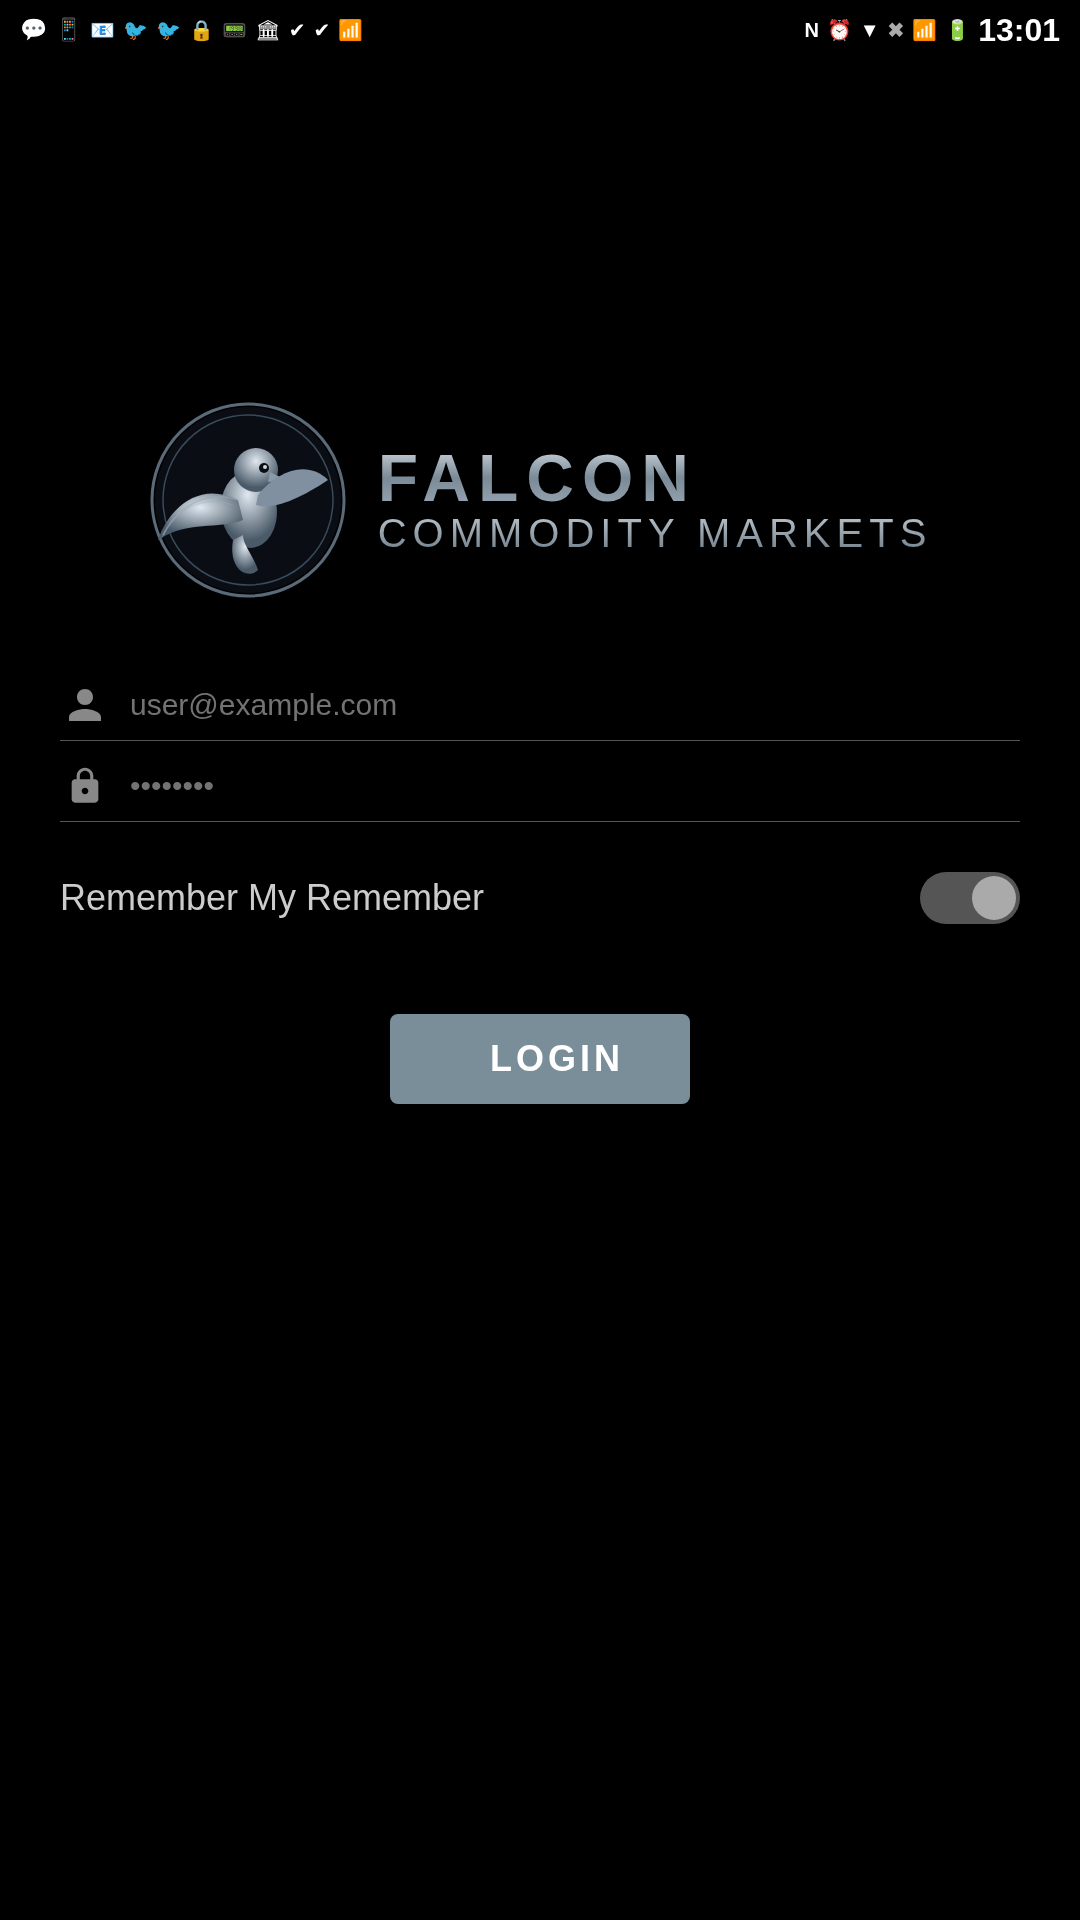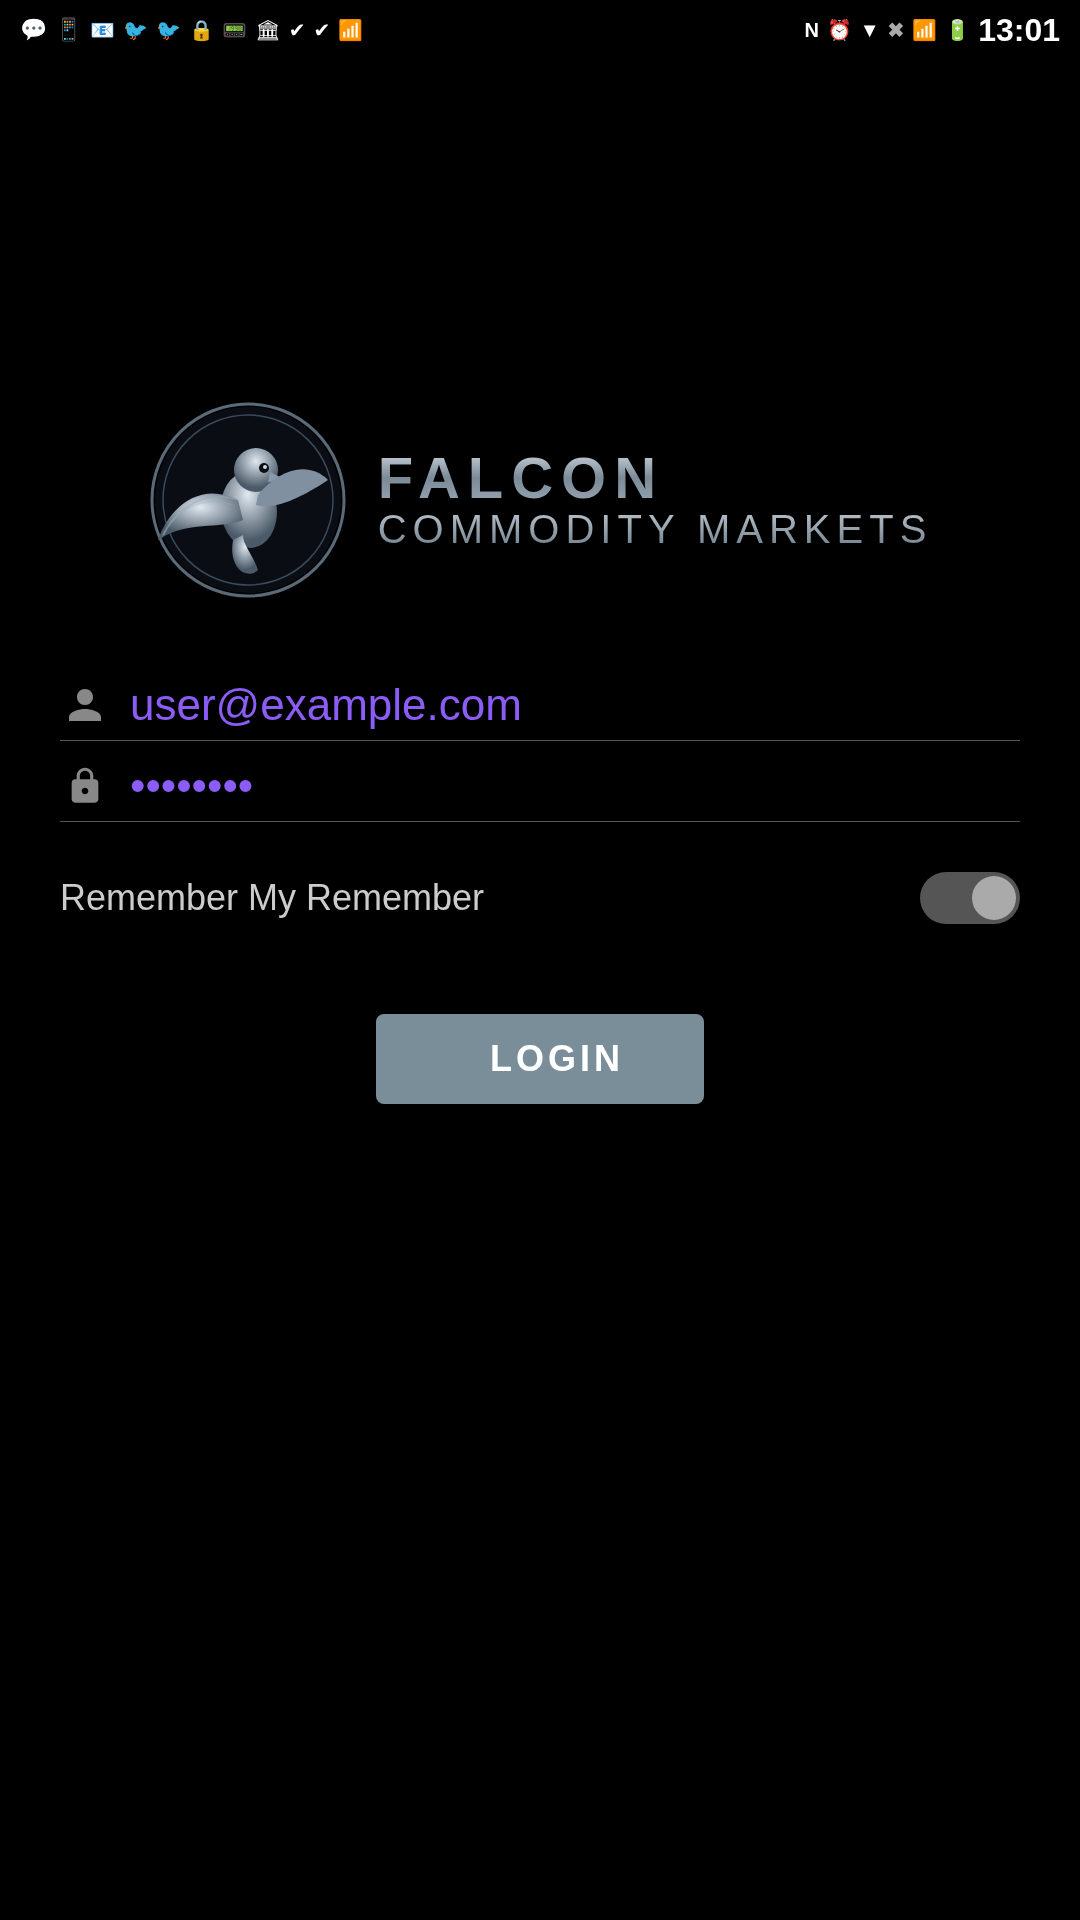--- a/index.html
+++ b/index.html
@@ -70,21 +70,21 @@
       flex-shrink: 0;
     }
 
     .falcon-text {
       display: flex;
       flex-direction: column;
       align-items: flex-start;
     }
 
     .falcon-name {
-      font-size: 58px;
+      font-size: 66px;
       font-weight: 700;
       color: #b0b8c0;
       letter-spacing: 8px;
       line-height: 1;
       background: linear-gradient(180deg, #d0d8e0 0%, #7a8a96 50%, #9aa8b4 100%);
       -webkit-background-clip: text;
       -webkit-text-fill-color: transparent;
       background-clip: text;
     }
 
@@ -128,22 +128,22 @@
       fill: #888;
       width: 40px;
       height: 40px;
     }
 
     .text-input {
       flex: 1;
       background: transparent;
       border: none;
       outline: none;
-      color: #8b5cf6;
-      font-size: 44px;
+      color: #737373;
+      font-size: 30px;
       font-family: Arial, sans-serif;
     }
 
     .text-input::placeholder {
       color: #888888;
     }
 
     
     .remember-row {
       display: flex;
@@ -177,21 +177,21 @@
       background-color: #aaaaaa;
       border-radius: 50%;
       position: absolute;
       right: 4px;
       transition: right 0.2s;
     }
 
     
     .login-button {
       margin-top: 60px;
-      width: 328px;
+      width: 300px;
       height: 90px;
       background-color: #7a8e9a;
       border: none;
       border-radius: 8px;
       color: #ffffff;
       font-size: 36px;
       font-weight: bold;
       letter-spacing: 4px;
       cursor: pointer;
       align-self: center;

